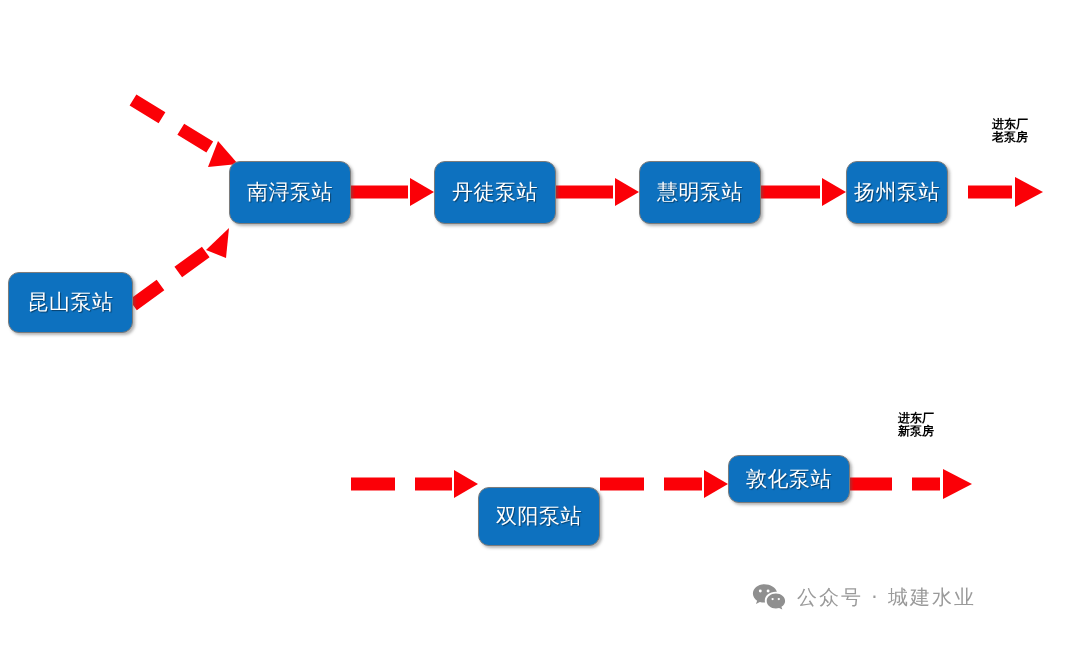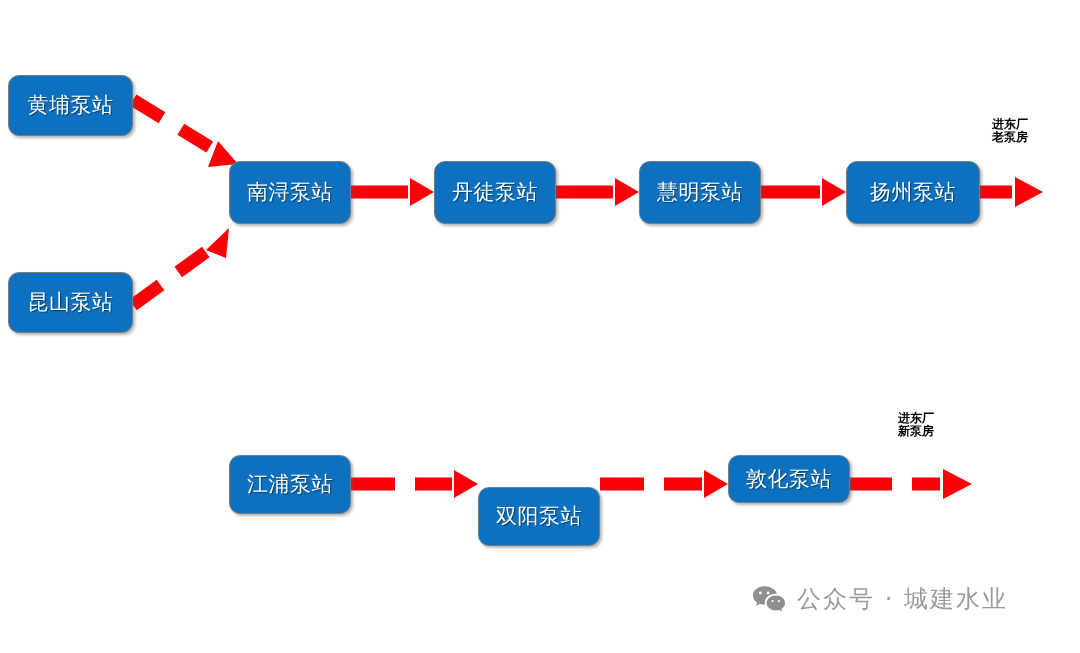--- a/index.html
+++ b/index.html
@@ -74,21 +74,21 @@
     left: 752px;
     top: 583px;
     display: flex;
     align-items: center;
     gap: 11px;
     z-index: 6;
   }
   #watermark .wm-text {
     color: #9a9a9a;
     font-family: "DejaVu Sans", "Liberation Sans", sans-serif;
-    font-size: 24px;
+    font-size: 20px;
     letter-spacing: 2px;
     white-space: nowrap;
   }
   #watermark .wm-icon {
     width: 34px;
     height: 28px;
     display: block;
   }
 </style>
 </head>
@@ -138,47 +138,41 @@
       <polygon points="704,470 728,484 704,498" fill="#FB0007"></polygon>
     </g>
 
     <g>
       <line x1="850" y1="484" x2="940" y2="484" stroke="#FB0007" stroke-width="13" stroke-dasharray="42 20" stroke-linecap="butt"></line>
       <polygon points="943,469 972,484 943,499" fill="#FB0007"></polygon>
     </g>
 
   </svg>
 
-  <div class="node" style="left:8px; top:75px; width:125px; height:61px;">
-    <span class="node-label">黄埔泵站</span>
-  </div>
 
   <div class="node" style="left:229px; top:161px; width:122px; height:63px;">
     <span class="node-label">南浔泵站</span>
   </div>
 
   <div class="node" style="left:8px; top:272px; width:125px; height:61px;">
     <span class="node-label">昆山泵站</span>
   </div>
 
   <div class="node" style="left:639px; top:161px; width:122px; height:63px;">
     <span class="node-label">慧明泵站</span>
   </div>
 
   <div class="node" style="left:434px; top:161px; width:122px; height:63px;">
     <span class="node-label">丹徒泵站</span>
   </div>
 
-  <div class="node" style="left:846px; top:161px; width:134px; height:63px;text-align:right;">
+  <div class="node" style="left:846px; top:161px; width:102px; height:63px;text-align:right;">
     <span class="node-label">扬州泵站</span>
   </div>
 
-  <div class="node" style="left:229px; top:455px; width:122px; height:59px;">
-    <span class="node-label">江浦泵站</span>
-  </div>
 
   <div class="node" style="left:478px; top:455px; width:122px; height:59px;margin-top:32px;">
     <span class="node-label">双阳泵站</span>
   </div>
 
   <div class="node" style="left:728px; top:455px; width:122px; height:48px;">
     <span class="node-label">敦化泵站</span>
   </div>
 
   <div class="exit-label" style="left:992px; top:118px;">

